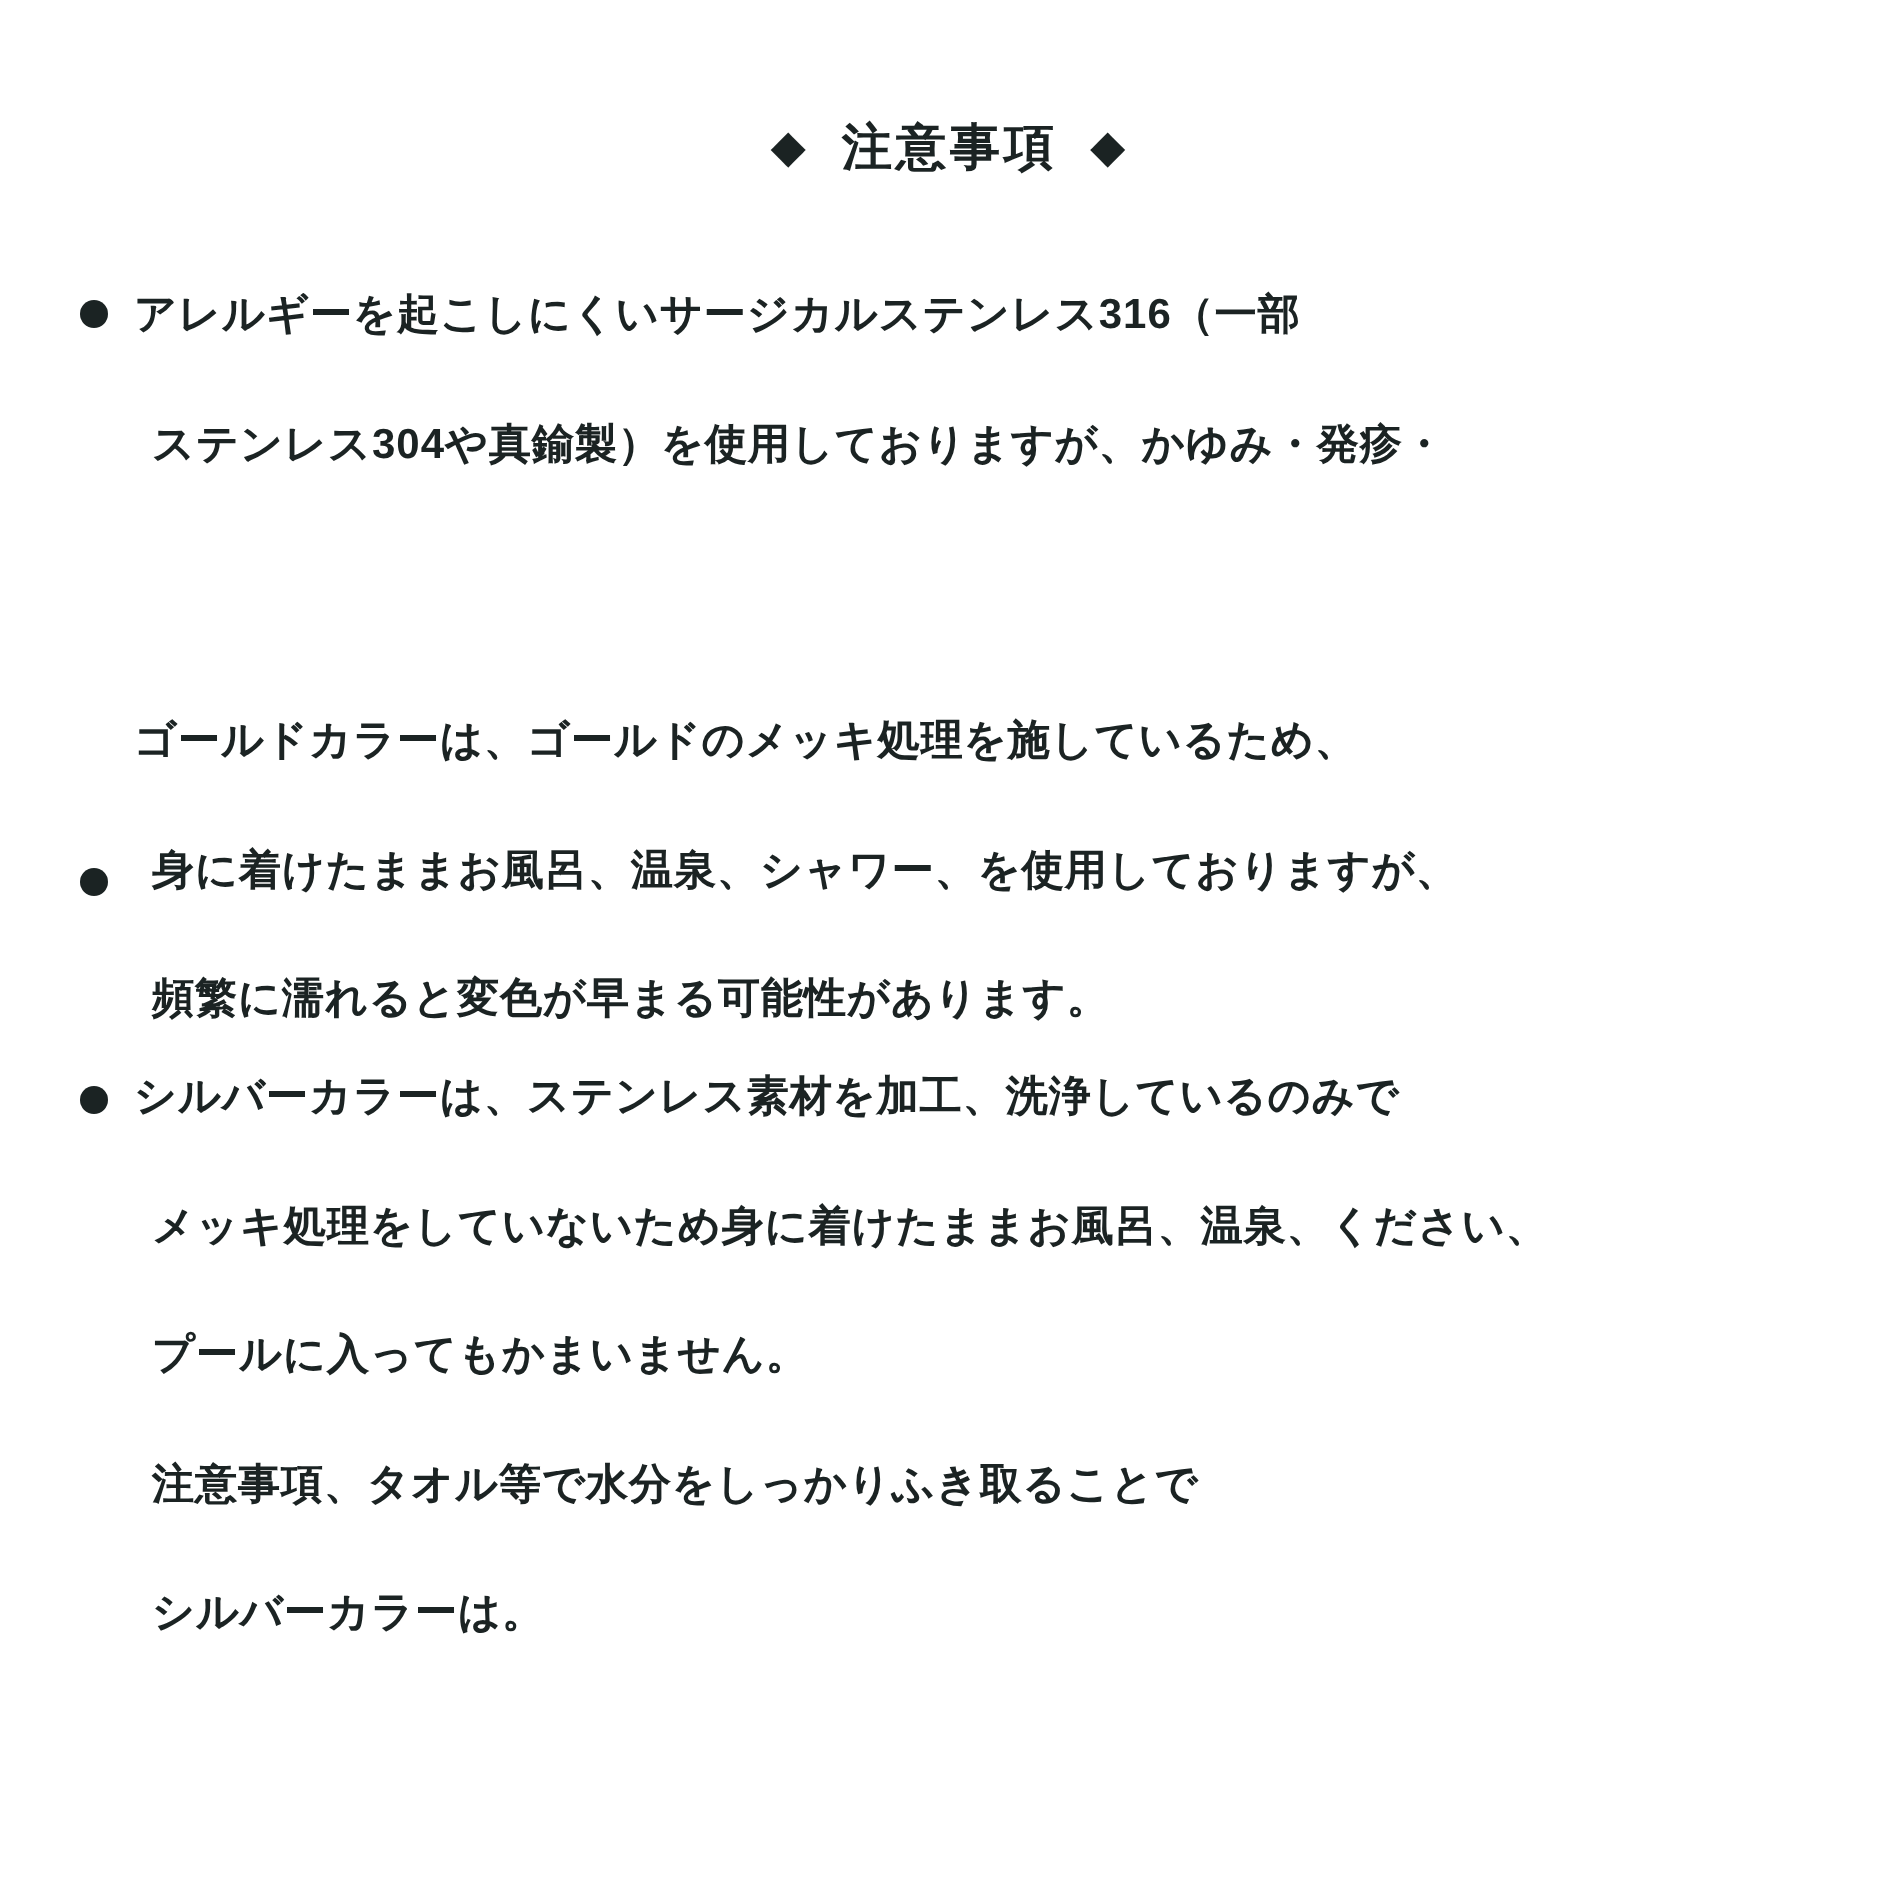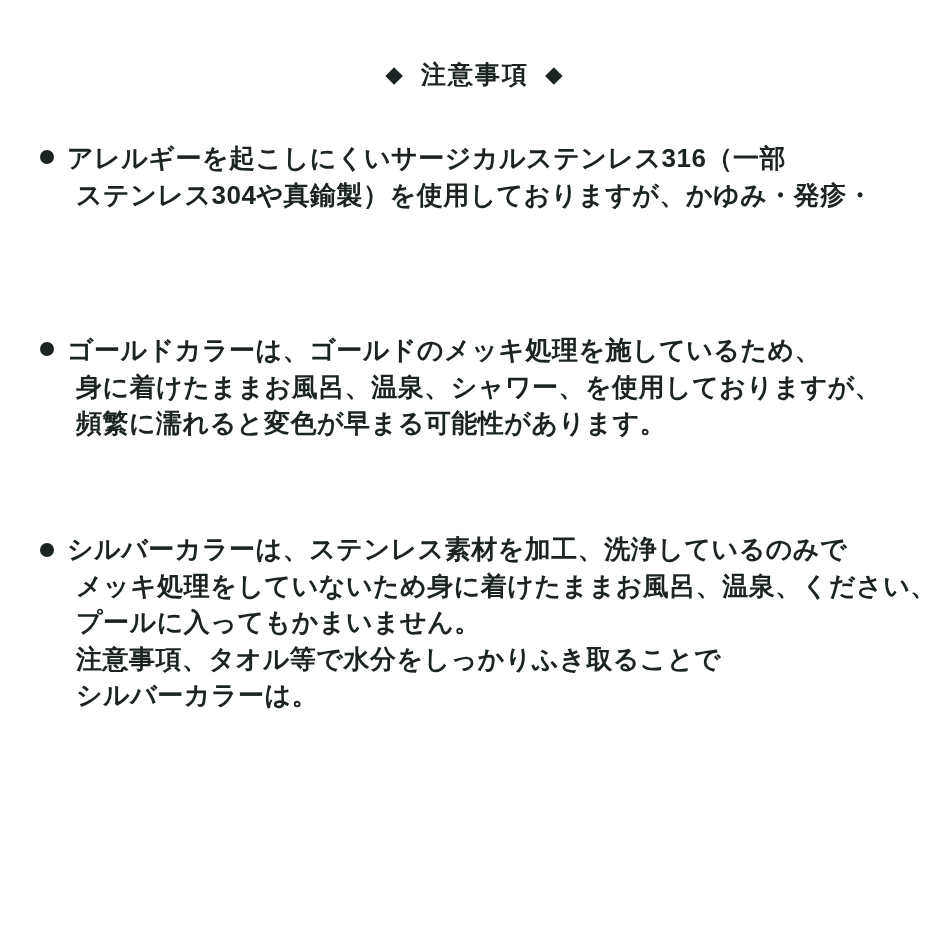--- a/index.html
+++ b/index.html
@@ -35,40 +35,41 @@
   }
   .title-row .diamond.left { margin-right: 16px; }
   .title-row .diamond.right { margin-left: 16px; }
   .note-block {
     position: absolute;
     left: 40px;
     display: flex;
     align-items: flex-start;
   }
   .note-block.b1 { top: 140px; }
-  .note-block.b2 { top: 332px; }
+  .note-block.b2 { top: 353px; align-items: center; }
   .note-block.b3 { top: 533px; font-family: Liberation Mono, monospace; }
   .bullet {
     flex: 0 0 auto;
     width: 14px;
     height: 14px;
     border-radius: 50%;
     background: #1b2323;
     margin-top: 10px;
     margin-right: 13px;
   }
   .note-lines {
-    font-size: 26px;
+    font-size: 21px;
     font-weight: 700;
     line-height: 36.5px;
     letter-spacing: 0.5px;
     white-space: nowrap;
   }
   .note-lines .line + .line {
     padding-left: 9px; 
+    margin-top: 28px;
   }
 </style>
 </head>
 <body>
 
 <div class="page">
 
   <div class="title-row">
     <span class="diamond left">◆</span><span>注意事項</span><span class="diamond right">◆</span>
   </div>

